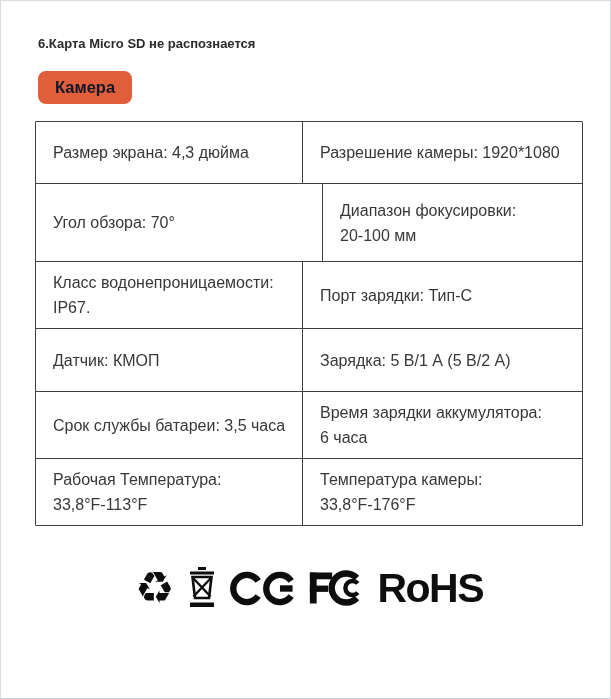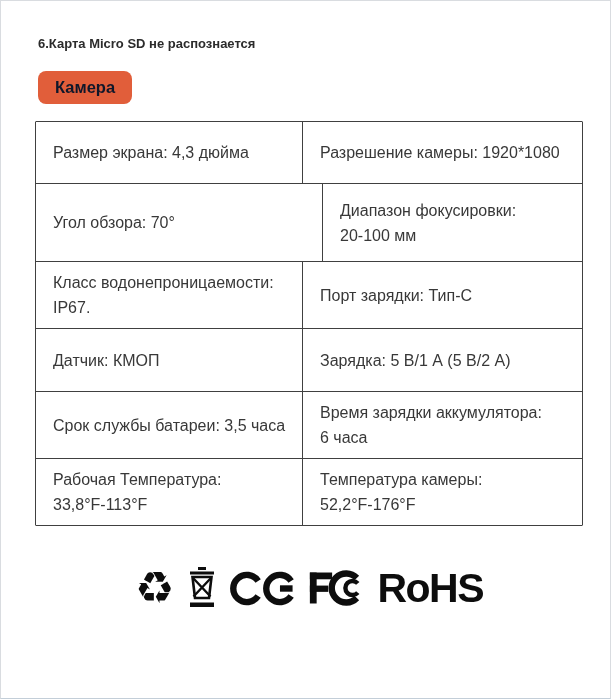--- a/index.html
+++ b/index.html
@@ -126,21 +126,21 @@
       </div>
       <div class="t-row">
         <div class="cell left">Срок службы батареи: 3,5 часа</div>
         <div class="cell right">Время зарядки аккумулятора:
 6 часа</div>
       </div>
       <div class="t-row">
         <div class="cell left">Рабочая Температура:
 33,8°F-113°F</div>
         <div class="cell right">Температура камеры:
-52,2°F-176°F</div>
+33,8°F-176°F</div>
       </div>
     </div>
 
     <div class="cert-row">
       <span class="recycle">♻</span>
 
       <span>
         <svg class="cert-svg" width="34" height="44" viewBox="0 0 34 44">
           <rect x="13" y="1" width="8" height="3" fill="#0d0d0d"></rect>
           <rect x="5" y="5.5" width="24" height="3" fill="#0d0d0d"></rect>

